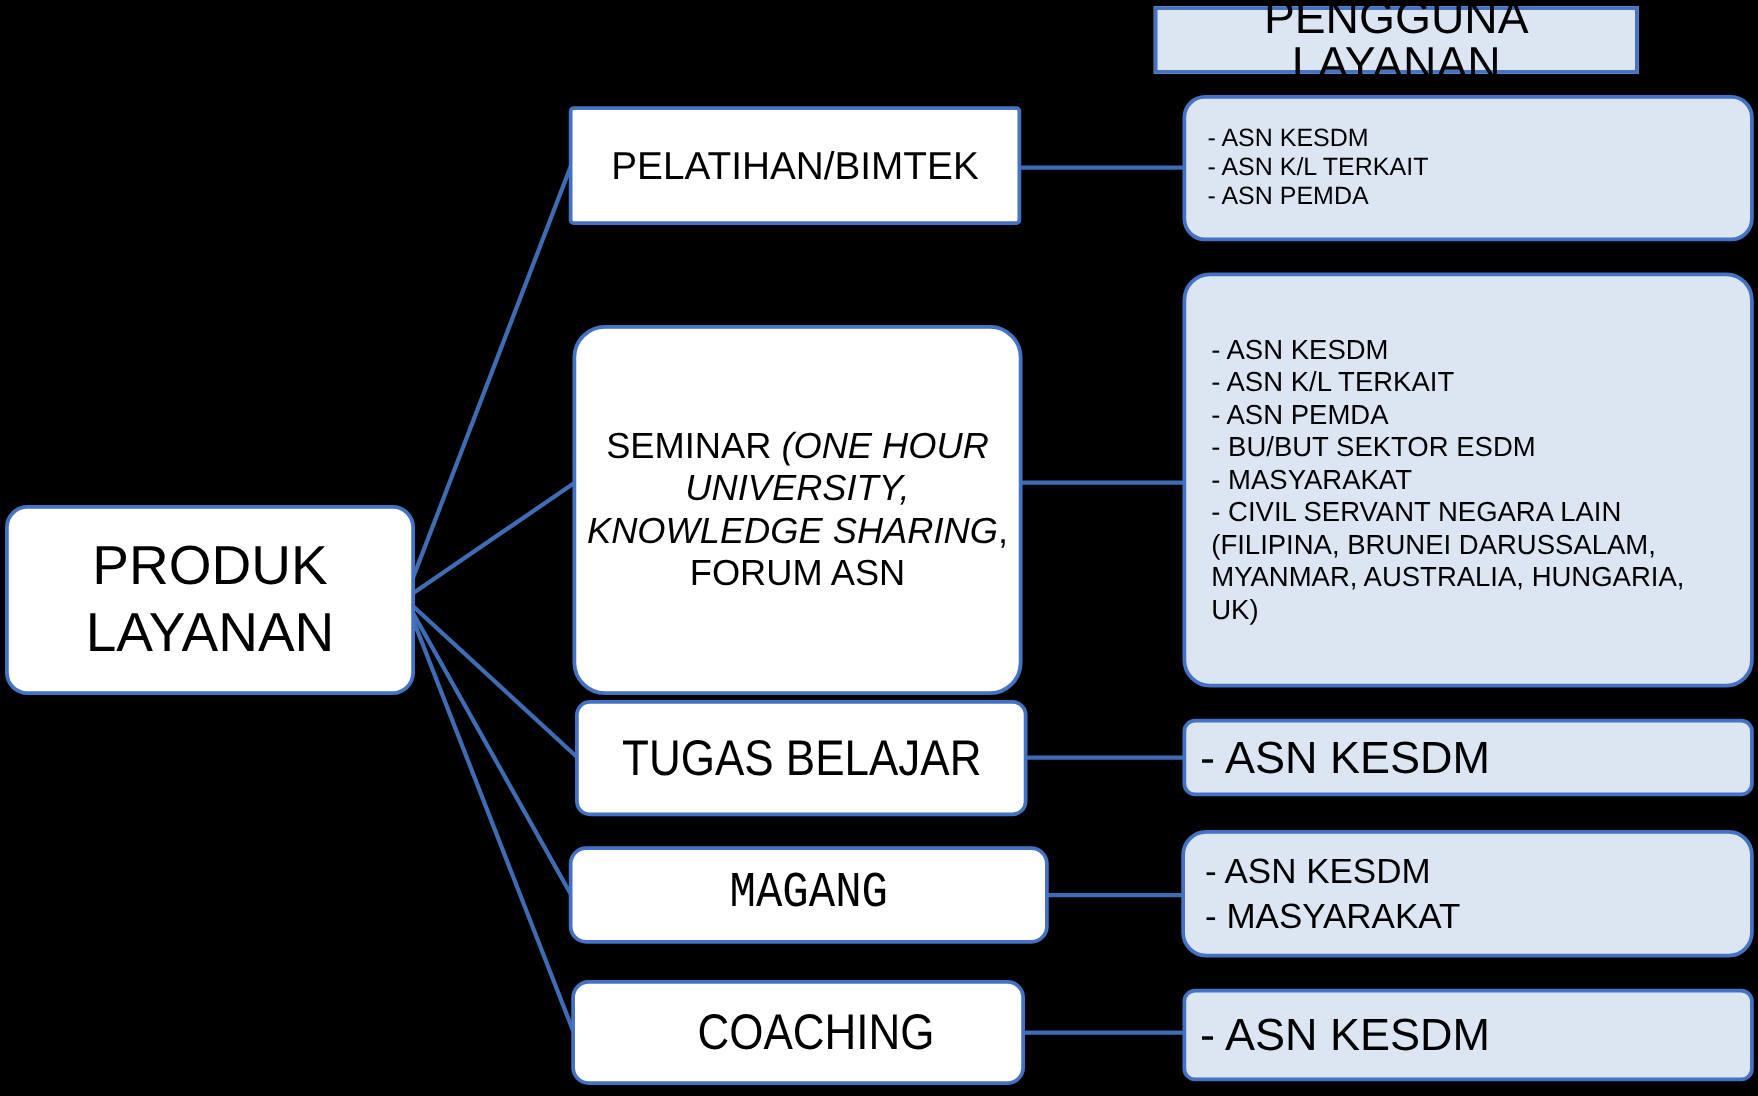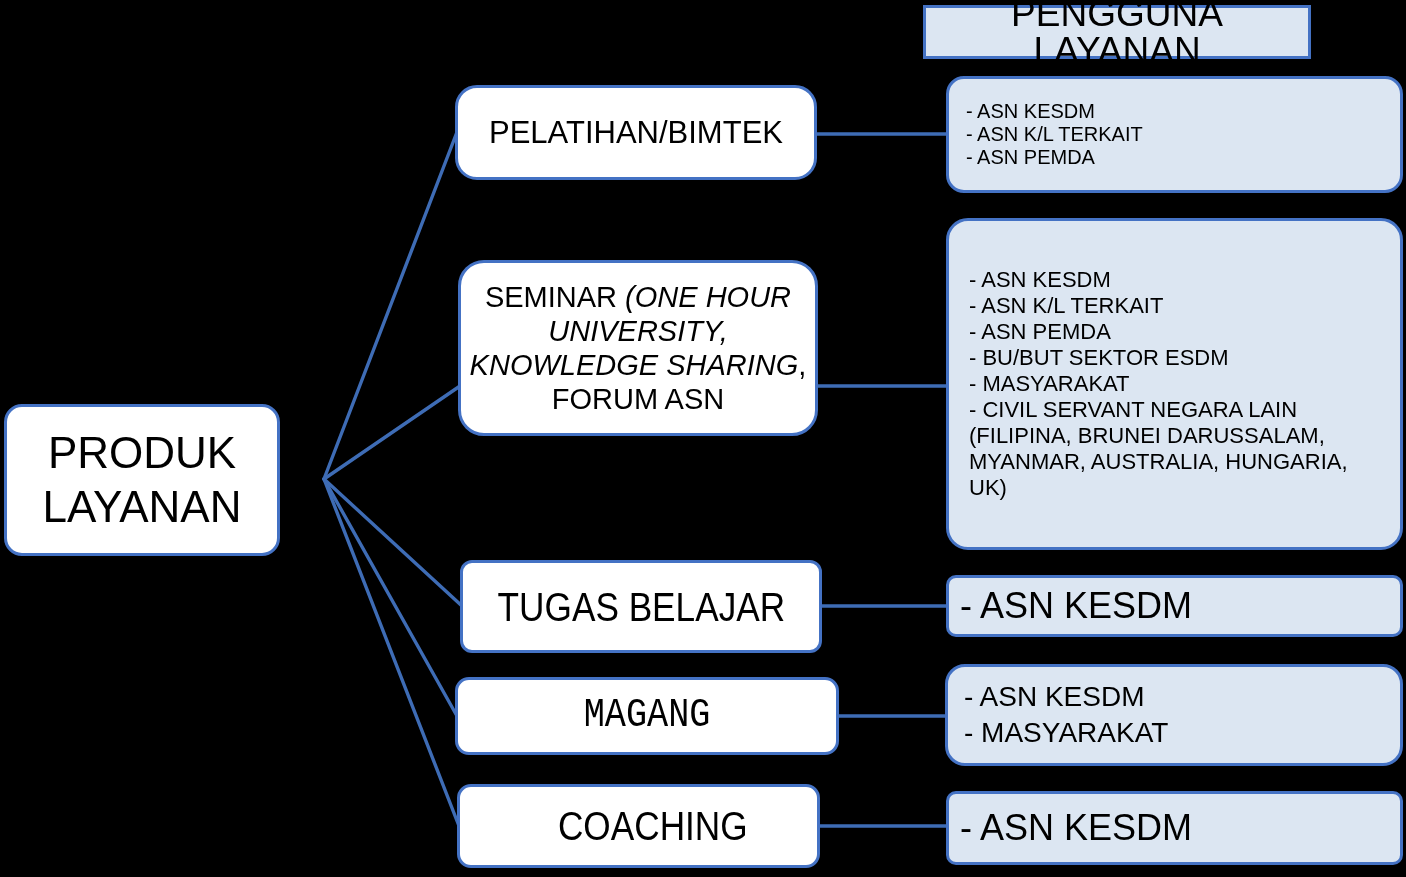--- a/index.html
+++ b/index.html
@@ -25,23 +25,23 @@
     background:var(--c-fill,#DCE6F2);
     flex-direction:column;align-items:flex-start;justify-content:center;
     text-align:left;
   }
   .headerbox{
     background:var(--c-fill,#DCE6F2);
     border-radius:0;
   }
 
   
-  .hub       {left:4px;   top:404px; width:276px; height:152px; border-radius:18px;}
-  .svc-1     {left:455px; top:85px;  width:362px; height:95px;  border-radius:22px;}
-  .svc-2     {left:458px; top:260px; width:360px; height:176px; border-radius:26px;}
+  .hub       {left:4px;   top:404px; width:328px; height:152px; border-radius:18px;}
+  .svc-1     {left:455px; top:85px;  width:362px; height:95px;  border-radius:4px;}
+  .svc-2     {left:458px; top:260px; width:360px; height:296px; border-radius:26px;}
   .svc-3     {left:460px; top:560px; width:362px; height:93px;  border-radius:12px;}
   .svc-4     {left:455px; top:677px; width:384px; height:78px;  border-radius:14px;font-family:Liberation Mono, monospace;}
   .svc-5     {left:457px; top:784px; width:363px; height:84px;  border-radius:14px;padding-left:28px;}
   .hdr       {left:923px; top:5px;   width:388px; height:54px;}
   .usr-1     {left:946px; top:76px;  width:457px; height:117px; border-radius:18px; padding:0 12px 0 17px;}
   .usr-2     {left:946px; top:218px; width:457px; height:332px; border-radius:22px; padding:0 46px 0 20px;}
   .usr-3     {left:946px; top:575px; width:457px; height:62px;  border-radius:10px; padding:0 10px 0 11px;}
   .usr-4     {left:945px; top:664px; width:458px; height:102px; border-radius:20px; padding:0 12px 0 16px;}
   .usr-5     {left:946px; top:791px; width:457px; height:74px;  border-radius:10px; padding:0 10px 0 11px;}
 

